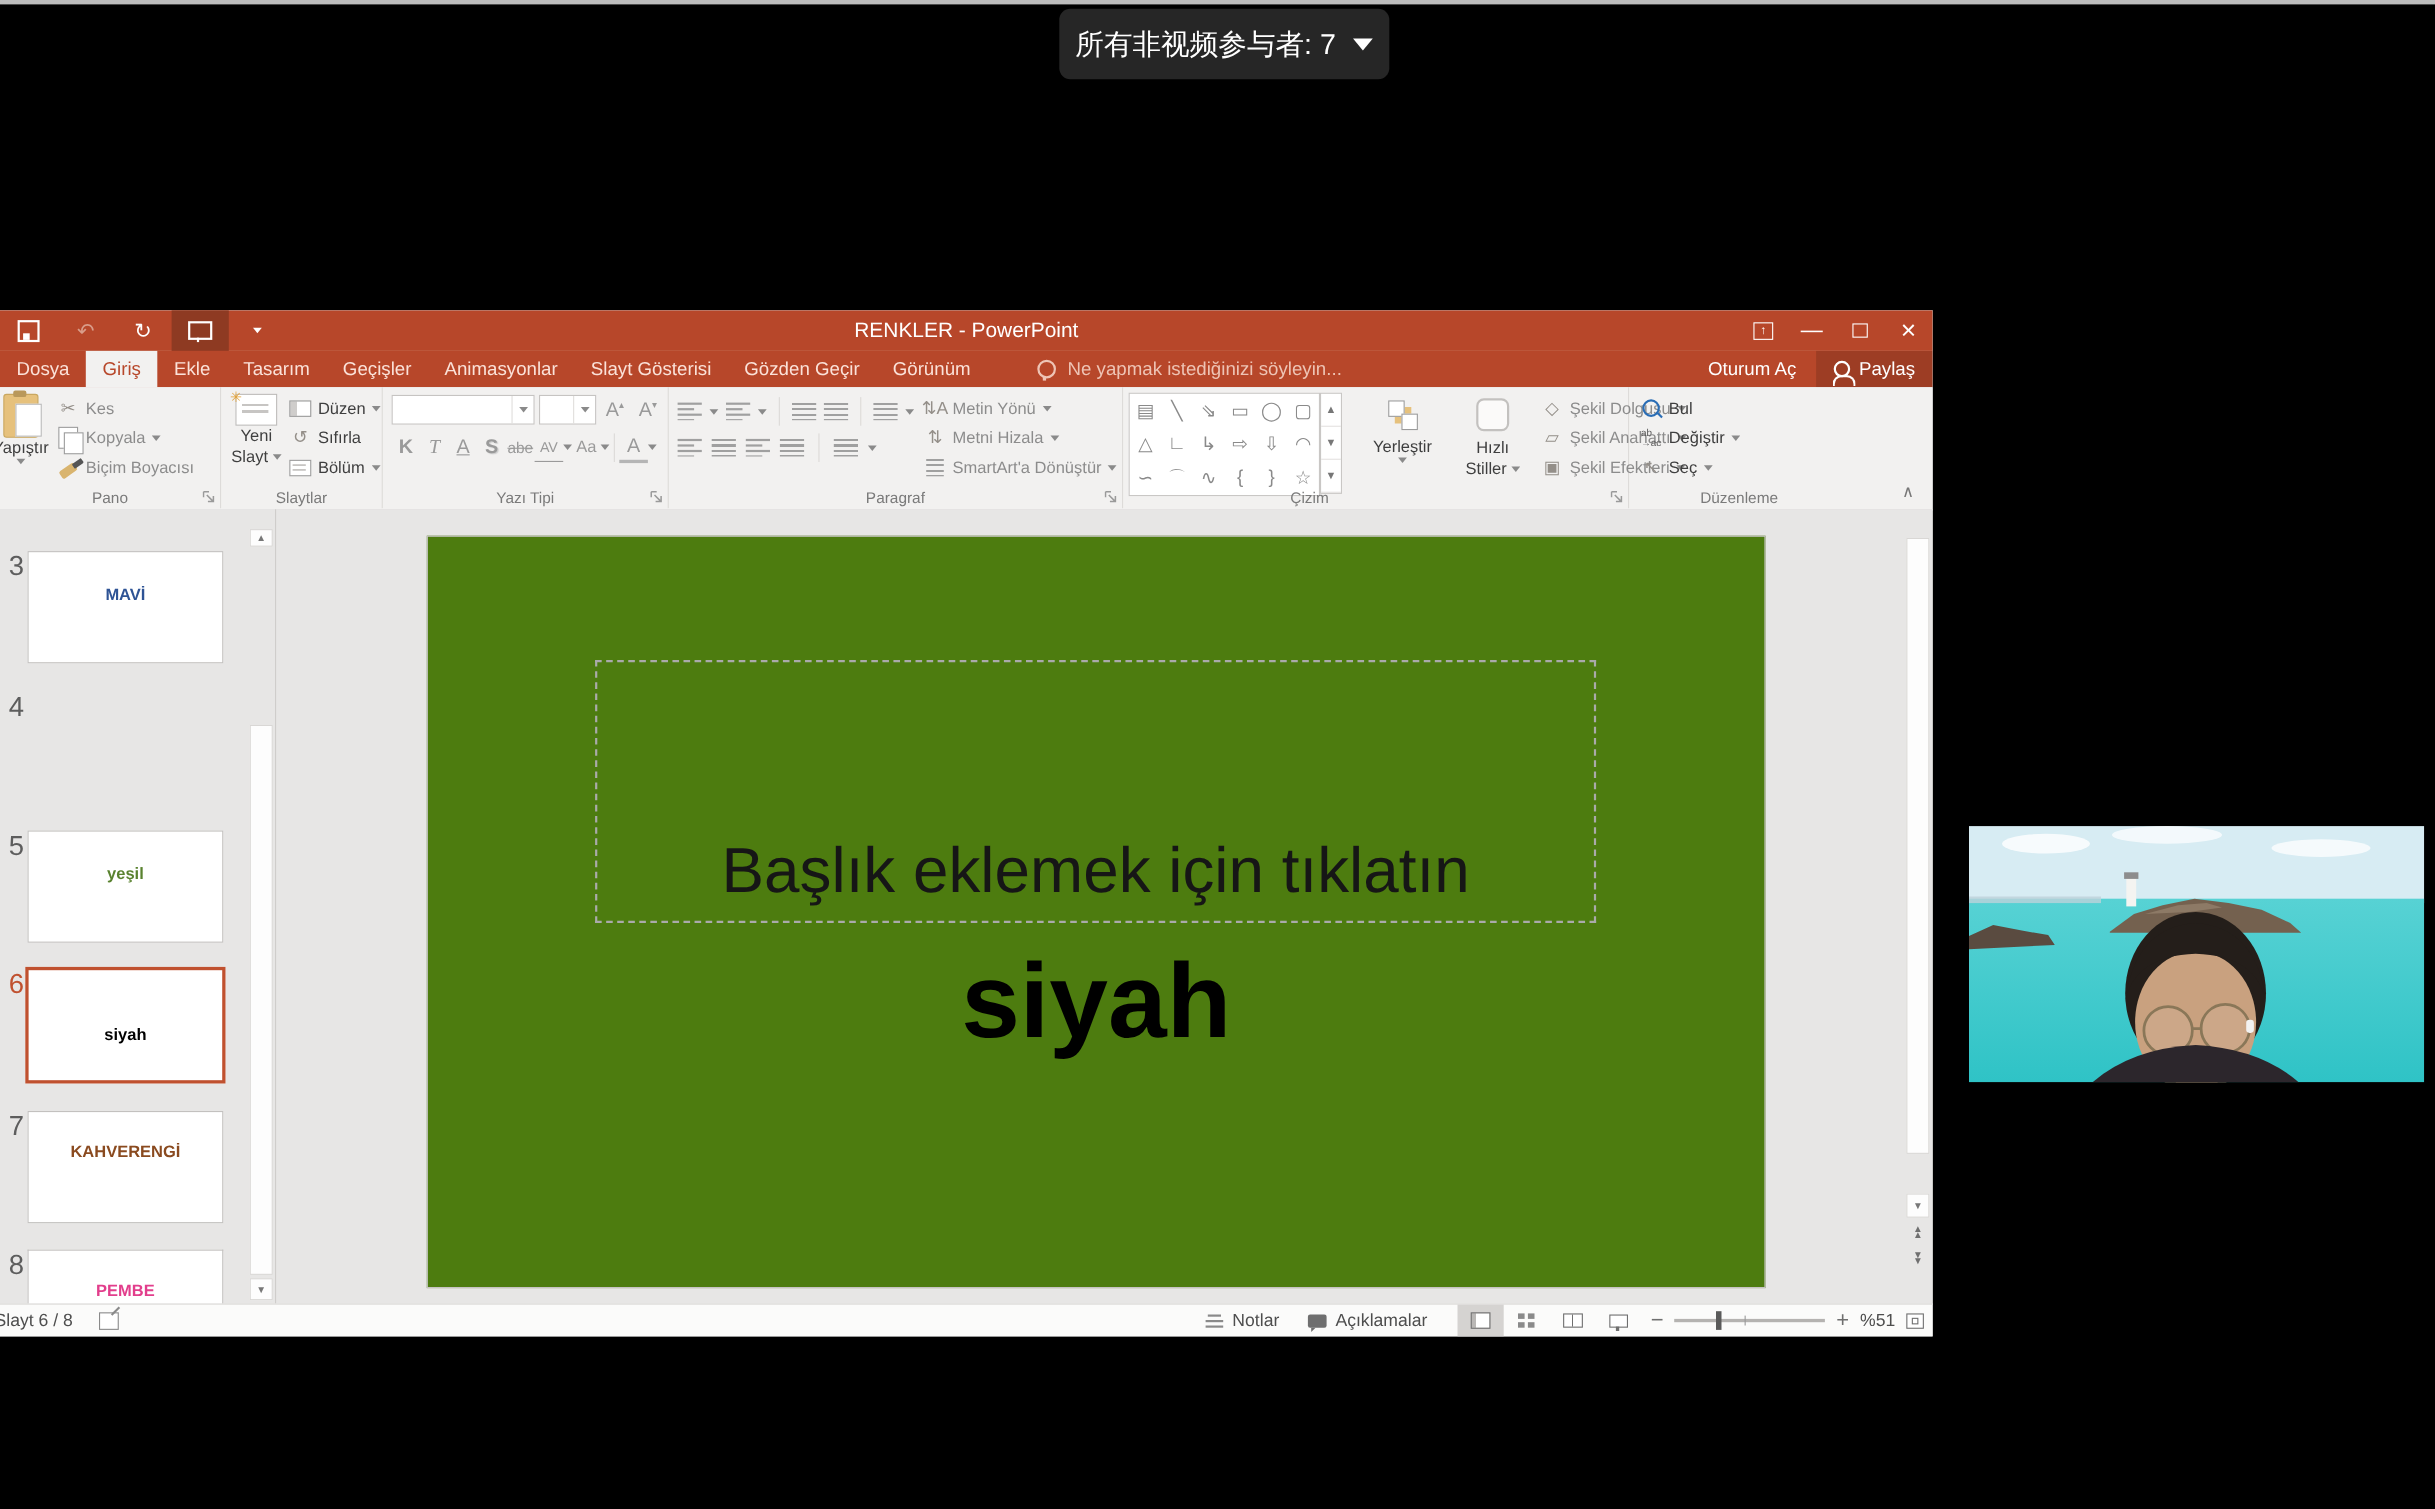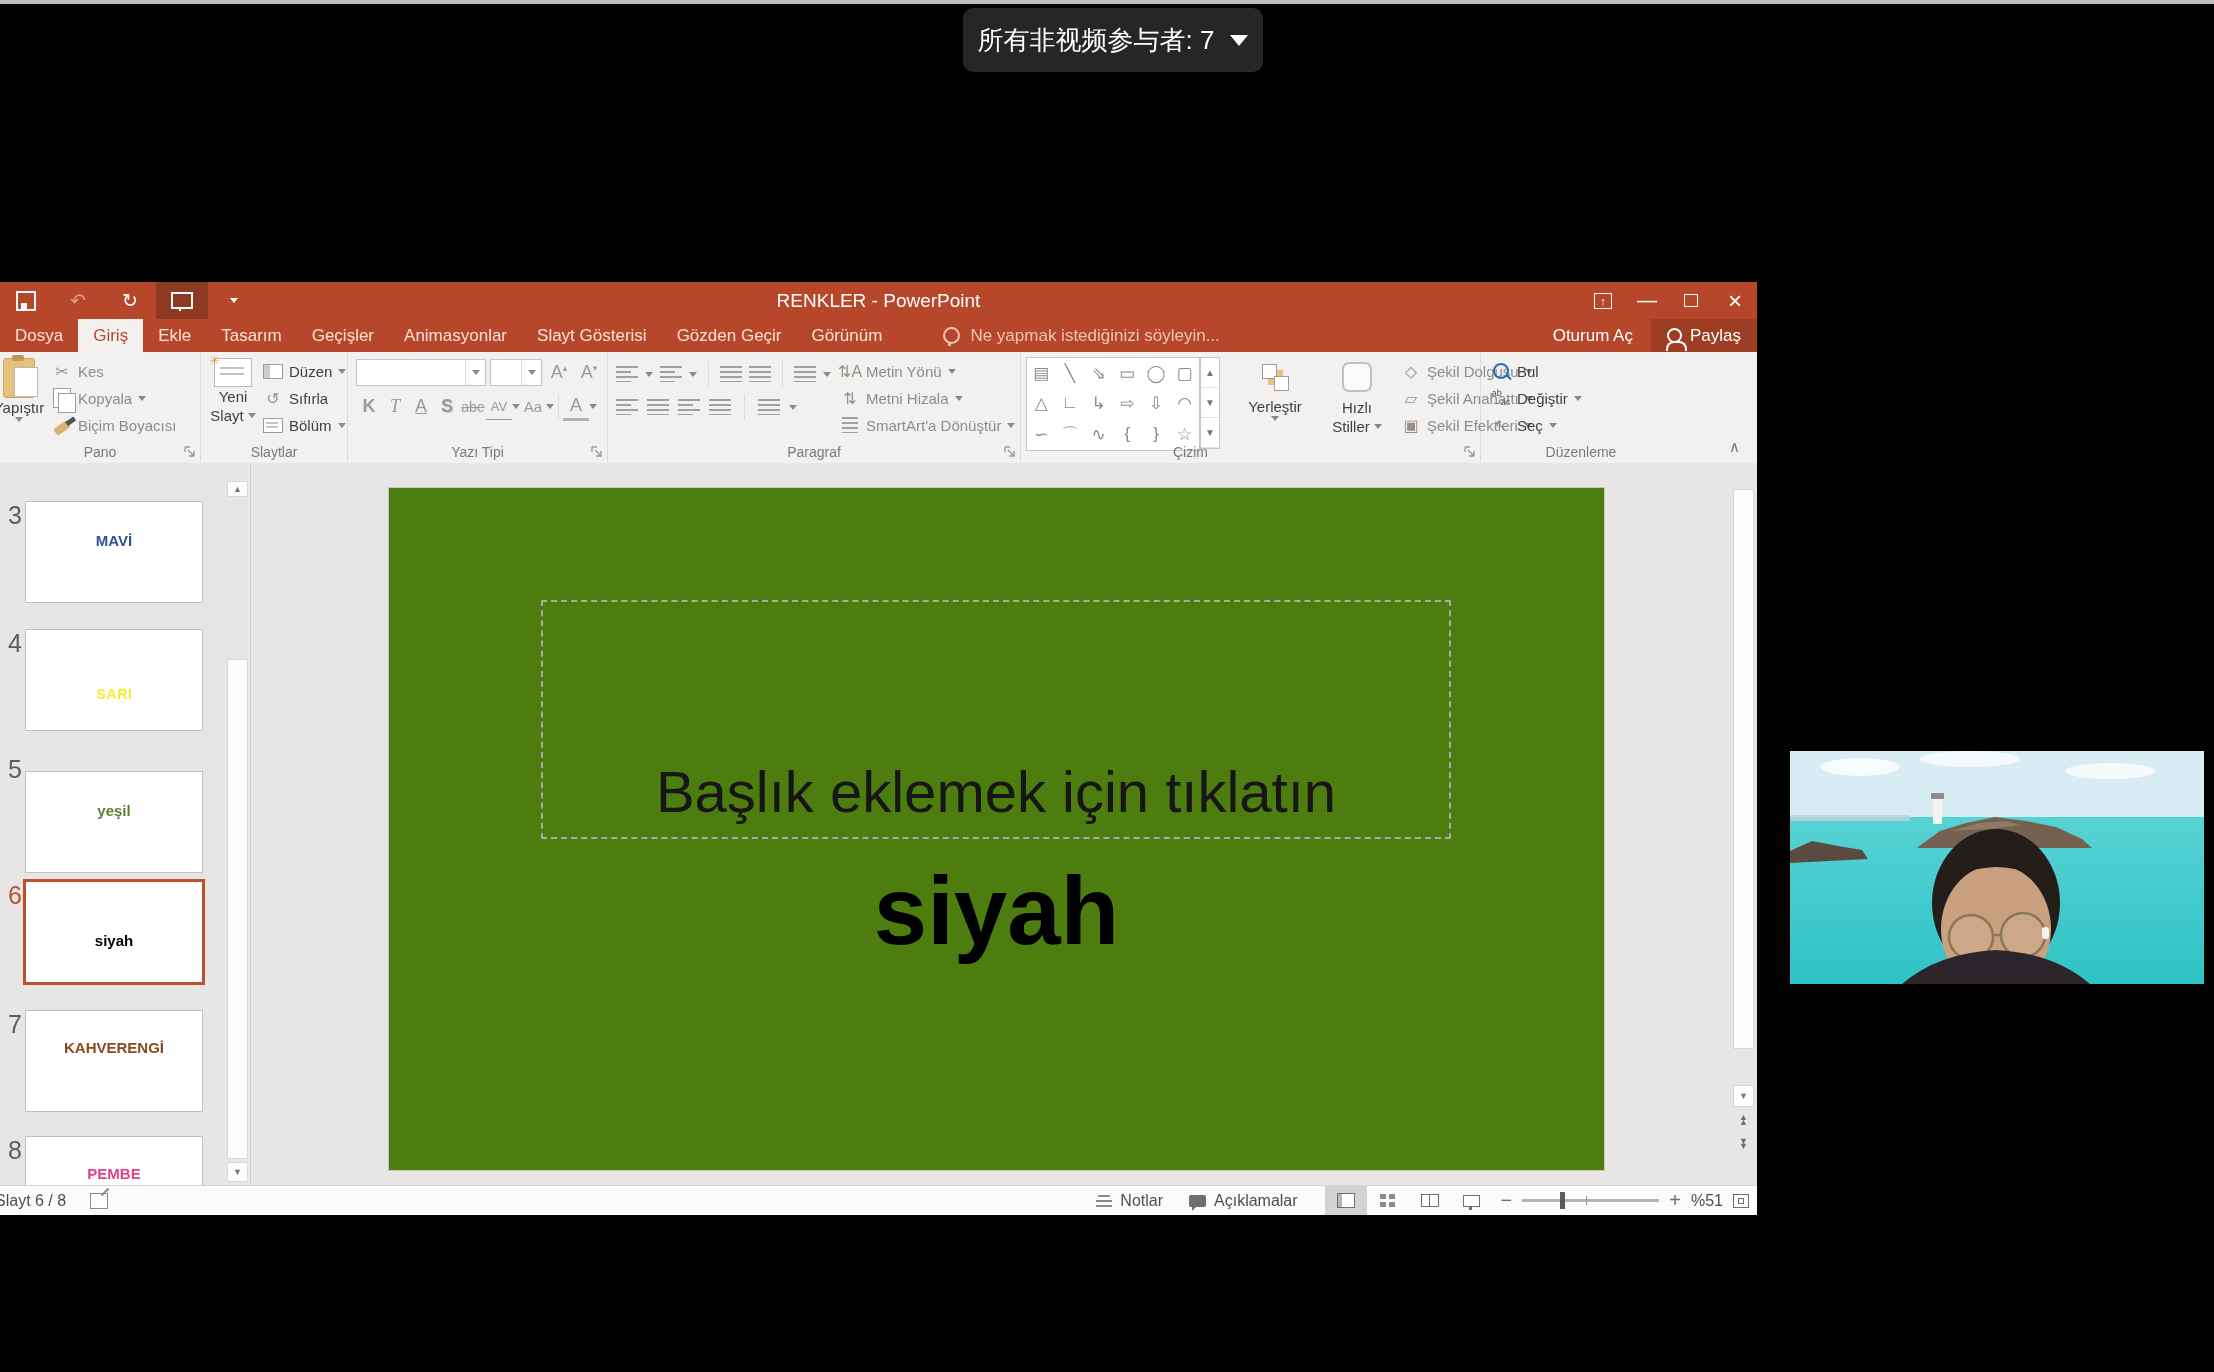--- a/index.html
+++ b/index.html
@@ -456,26 +456,23 @@
 
     <div class="content">
 
       <div class="panel">
         <span class="thumb-num" style="top:38px">3</span>
         <div class="thumb" style="top:38px">
           <span class="tlabel" style="top: 30%; color: rgb(46, 83, 149);">MAVİ</span>
         </div>
 
         <span class="thumb-num" style="top:166px">4</span>
-        <div class="thumb" style="top:166px">
-          <span class="tlabel" style="top: 55%; color: rgb(244, 239, 58);">SARI</span>
-        </div>
 
         <span class="thumb-num" style="top:292px">5</span>
-        <div class="thumb" style="top:308px">
+        <div class="thumb" style="top:292px">
           <span class="tlabel" style="top: 30%; color: rgb(89, 130, 47);">yeşil</span>
         </div>
 
         <span class="thumb-num" style="top: 418px; color: rgb(192, 81, 47);">6</span>
         <div class="thumb sel" style="top: 418px; border-color: rgb(192, 81, 47);">
           <span class="tlabel" style="top: 50%; color: rgb(0, 0, 0);">siyah</span>
         </div>
 
         <span class="thumb-num" style="top:547px">7</span>
         <div class="thumb" style="top:547px">

